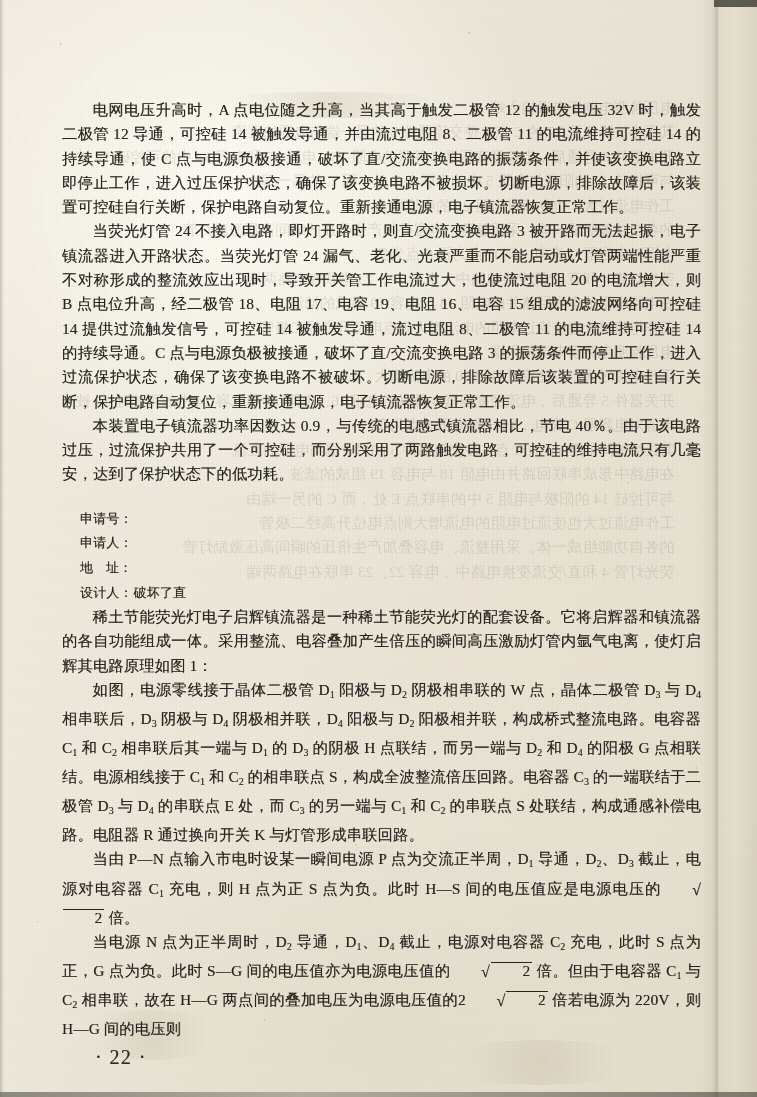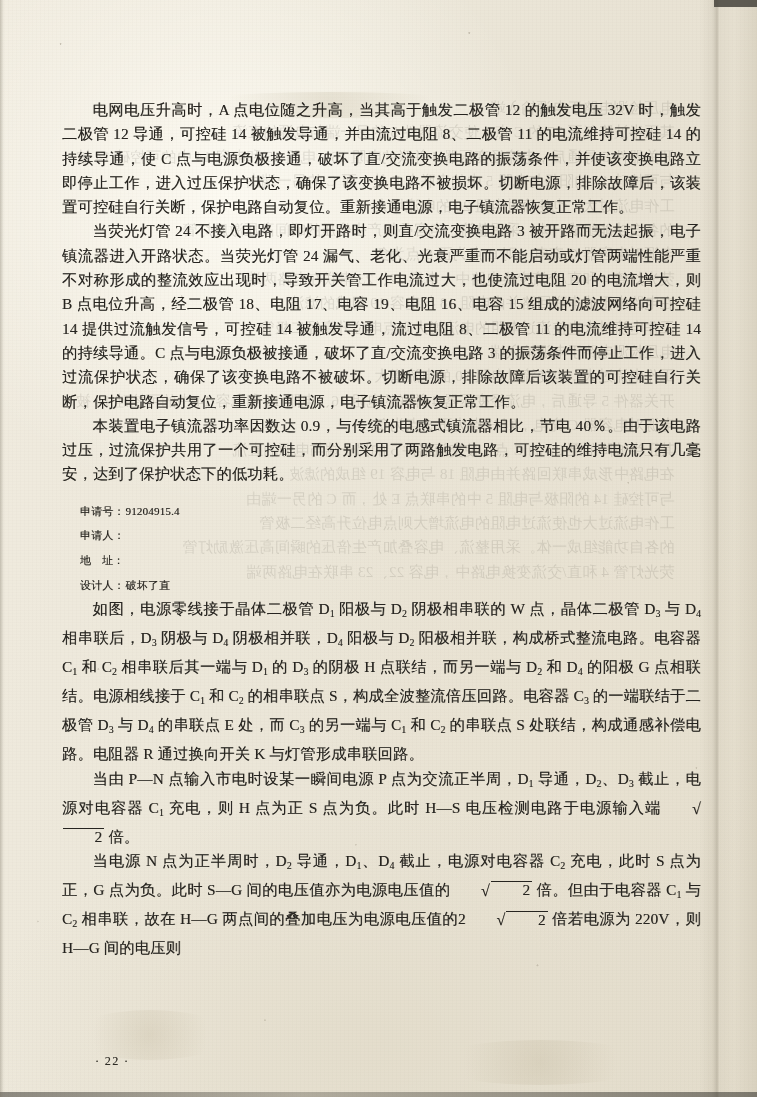--- a/index.html
+++ b/index.html
@@ -130,23 +130,23 @@
     text-align: justify;
     text-justify: inter-character;
     text-indent: 2em;
     letter-spacing: 0.15px;
     color: #262420;
     text-shadow: 0.35px 0.25px 0.45px rgba(60,55,45,0.5);
   }
   .para.noindent { text-indent: 0; }
   
   .info-block {
-    margin-top: 12px;
+    margin-top: 20px;
     margin-left: 18px;
-    font-size: 11px;
+    font-size: 13px;
     line-height: 24.6px;
     color: #262420;
     text-shadow: 0.35px 0.25px 0.45px rgba(60,55,45,0.5);
   }
   .info-row { display: flex; }
   .info-label {
     flex: 0 0 auto;
     letter-spacing: 0.15px;
   }
   .info-label.spaced {
@@ -187,21 +187,21 @@
     display: inline-block;
     position: relative;
     top: 1px;
     font-size: 1.05em;
   }
   
   .folio {
     position: absolute;
     left: 95px;
     bottom: 28px;
-    font-size: 12px;
+    font-size: 20px;
     letter-spacing: 1.4px;
     color: #2d2b25;
     z-index: 5;
     text-shadow: 0.3px 0.25px 0.4px rgba(60,55,45,0.5);
   }
   
   .stain {
     position: absolute;
     pointer-events: none;
     border-radius: 50%;
@@ -250,42 +250,42 @@
     <p class="para">电网电压升高时，A 点电位随之升高，当其高于触发二极管 12 的触发电压 32V 时，触发二极管 12 导通，可控硅 14 被触发导通，并由流过电阻 8、二极管 11 的电流维持可控硅 14 的持续导通，使 C 点与电源负极接通，破坏了直/交流变换电路的振荡条件，并使该变换电路立即停止工作，进入过压保护状态，确保了该变换电路不被损坏。切断电源，排除故障后，该装置可控硅自行关断，保护电路自动复位。重新接通电源，电子镇流器恢复正常工作。</p>
 
     <p class="para">当荧光灯管 24 不接入电路，即灯开路时，则直/交流变换电路 3 被开路而无法起振，电子镇流器进入开路状态。当荧光灯管 24 漏气、老化、光衰严重而不能启动或灯管两端性能严重不对称形成的整流效应出现时，导致开关管工作电流过大，也使流过电阻 20 的电流增大，则 B 点电位升高，经二极管 18、电阻 17、电容 19、电阻 16、电容 15 组成的滤波网络向可控硅 14 提供过流触发信号，可控硅 14 被触发导通，流过电阻 8、二极管 11 的电流维持可控硅 14 的持续导通。C 点与电源负极被接通，破坏了直/交流变换电路 3 的振荡条件而停止工作，进入过流保护状态，确保了该变换电路不被破坏。切断电源，排除故障后该装置的可控硅自行关断，保护电路自动复位，重新接通电源，电子镇流器恢复正常工作。</p>
 
     <p class="para">本装置电子镇流器功率因数达 0.9，与传统的电感式镇流器相比，节电 40％。由于该电路过压，过流保护共用了一个可控硅，而分别采用了两路触发电路，可控硅的维持电流只有几毫安，达到了保护状态下的低功耗。</p>
 
     <div class="info-block">
       <div class="info-row">
         <span class="info-label">申请号</span>
         <span class="info-sep">：</span>
-        <span class="info-value">91204915.4</span>
       </div>
       <div class="info-row">
         <span class="info-label">申请人</span>
         <span class="info-sep">：</span>
       </div>
       <div class="info-row">
         <span class="info-label spaced">地址</span>
         <span class="info-sep">：</span>
       </div>
       <div class="info-row">
         <span class="info-label">设计人</span>
         <span class="info-sep">：</span>
         <span class="info-value">破坏了直</span>
       </div>
     </div>
 
 
+    <p class="para">稀土节能荧光灯电子启辉镇流器是一种稀土节能荧光灯的配套设备。它将启辉器和镇流器的各自功能组成一体。采用整流、电容叠加产生倍压的瞬间高压激励灯管内氩气电离，使灯启辉其电路原理如图 1：</p>
 
     <p class="para"><span>如图，电源零线接于晶体二极管 D</span><sub>1</sub><span> 阳极与 D</span><sub>2</sub><span> 阴极相串联的 W 点，晶体二极管 D</span><sub>3</sub><span> 与 D</span><sub>4</sub><span> 相串联后，D</span><sub>3</sub><span> 阴极与 D</span><sub>4</sub><span> 阴极相并联，D</span><sub>4</sub><span> 阳极与 D</span><sub>2</sub><span> 阳极相并联，构成桥式整流电路。电容器 C</span><sub>1</sub><span> 和 C</span><sub>2</sub><span> 相串联后其一端与 D</span><sub>1</sub><span> 的 D</span><sub>3</sub><span> 的阴极 H 点联结，而另一端与 D</span><sub>2</sub><span> 和 D</span><sub>4</sub><span> 的阳极 G 点相联结。电源相线接于 C</span><sub>1</sub><span> 和 C</span><sub>2</sub><span> 的相串联点 S，构成全波整流倍压回路。电容器 C</span><sub>3</sub><span> 的一端联结于二极管 D</span><sub>3</sub><span> 与 D</span><sub>4</sub><span> 的串联点 E 处，而 C</span><sub>3</sub><span> 的另一端与 C</span><sub>1</sub><span> 和 C</span><sub>2</sub><span> 的串联点 S 处联结，构成通感补偿电路。电阻器 R 通过换向开关 K 与灯管形成串联回路。</span></p>
 
-    <p class="para"><span>当由 P—N 点输入市电时设某一瞬间电源 P 点为交流正半周，D</span><sub>1</sub><span> 导通，D</span><sub>2</sub><span>、D</span><sub>3</sub><span> 截止，电源对电容器 C</span><sub>1</sub><span> 充电，则 H 点为正 S 点为负。此时 H—S 电压检测电路于电源输入端</span><span class="sqrt-sign">√</span><span class="sqrt">2</span><span> 倍。</span></p>
+    <p class="para"><span>当由 P—N 点输入市电时设某一瞬间电源 P 点为交流正半周，D</span><sub>1</sub><span> 导通，D</span><sub>2</sub><span>、D</span><sub>3</sub><span> 截止，电源对电容器 C</span><sub>1</sub><span> 充电，则 H 点为正 S 点为负。此时 H—S 间的电压值应是电源电压的</span><span class="sqrt-sign">√</span><span class="sqrt">2</span><span> 倍。</span></p>
 
     <p class="para"><span>当电源 N 点为正半周时，D</span><sub>2</sub><span> 导通，D</span><sub>1</sub><span>、D</span><sub>4</sub><span> 截止，电源对电容器 C</span><sub>2</sub><span> 充电，此时 S 点为正，G 点为负。此时 S—G 间的电压值亦为电源电压值的</span><span class="sqrt-sign">√</span><span class="sqrt">2</span><span> 倍。但由于电容器 C</span><sub>1</sub><span> 与 C</span><sub>2</sub><span> 相串联，故在 H—G 两点间的叠加电压为电源电压值的2</span><span class="sqrt-sign">√</span><span class="sqrt">2</span><span> 倍若电源为 220V，则 H—G 间的电压则</span></p>
 
   </div>
 
   <div class="folio">· 22 ·</div>
 
   <div class="binding-shadow"></div>
   <div class="edge-dark-top"></div>
   <div class="edge-dark-bottom"></div>

